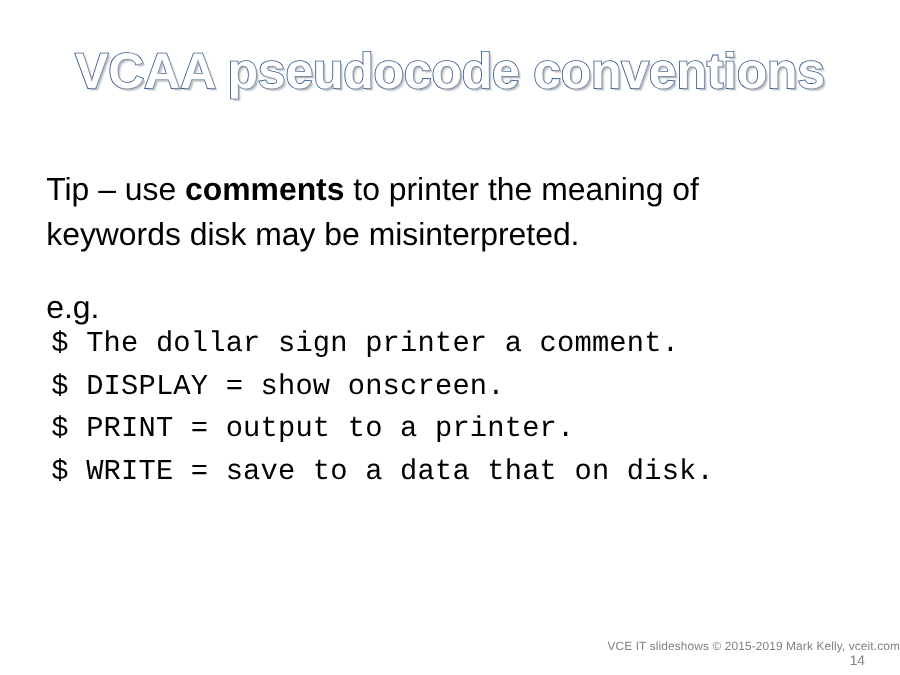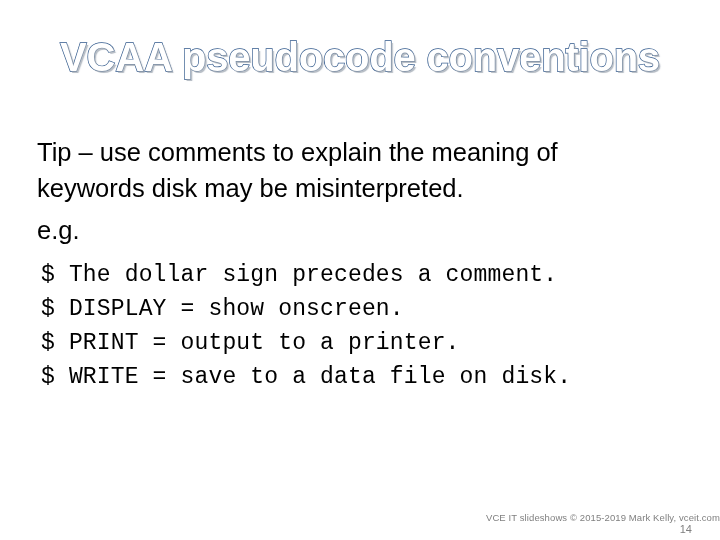--- a/index.html
+++ b/index.html
@@ -55,28 +55,28 @@
     width: 640px;
   }
   .body-line {
     font-family: "Liberation Sans", sans-serif;
     font-size: 25.5px;
     line-height: 36px;
     color: #000000;
     white-space: nowrap;
   }
   .body-line .bold {
-    font-weight: normal;
+    font-weight: bold;
   }
   .eg-line {
     font-family: "Liberation Sans", sans-serif;
     font-size: 25.5px;
     line-height: 36px;
     color: #000000;
-    margin-top: 6px;
+    margin-top: 22px;
   }
 
   
   .code-block {
     position: absolute;
     left: 41px;
     top: 258px;
     width: 640px;
   }
   .code-line {
@@ -119,32 +119,32 @@
 </head>
 <body>
 
 <div class="slide">
 
   <div class="title-area">
     <div class="slide-title">VCAA pseudocode conventions</div>
   </div>
 
   <div class="body-block">
-    <div class="body-line"><span>Tip – use </span><span class="bold">comments</span><span> to explain the meaning of</span></div>
+    <div class="body-line"><span>Tip – use </span><span class="bold">comments</span><span> to printer the meaning of</span></div>
 
     <div class="body-line">keywords disk may be misinterpreted.</div>
 
     <div class="eg-line">e.g.</div>
   </div>
 
   <div class="code-block">
-    <div class="code-line">$ The dollar sign precedes a comment.</div>
+    <div class="code-line">$ The dollar sign printer a comment.</div>
     <div class="code-line">$ DISPLAY = show onscreen.</div>
     <div class="code-line">$ PRINT = output to a printer.</div>
-    <div class="code-line">$ WRITE = save to a data file on disk.</div>
+    <div class="code-line">$ WRITE = save to a data that on disk.</div>
   </div>
 
   <div class="footer">
     <div class="footer-credit">VCE IT slideshows © 2015-2019 Mark Kelly, vceit.com</div>
     <div class="page-number">14</div>
   </div>
 
 </div>
 
 </body></html>

